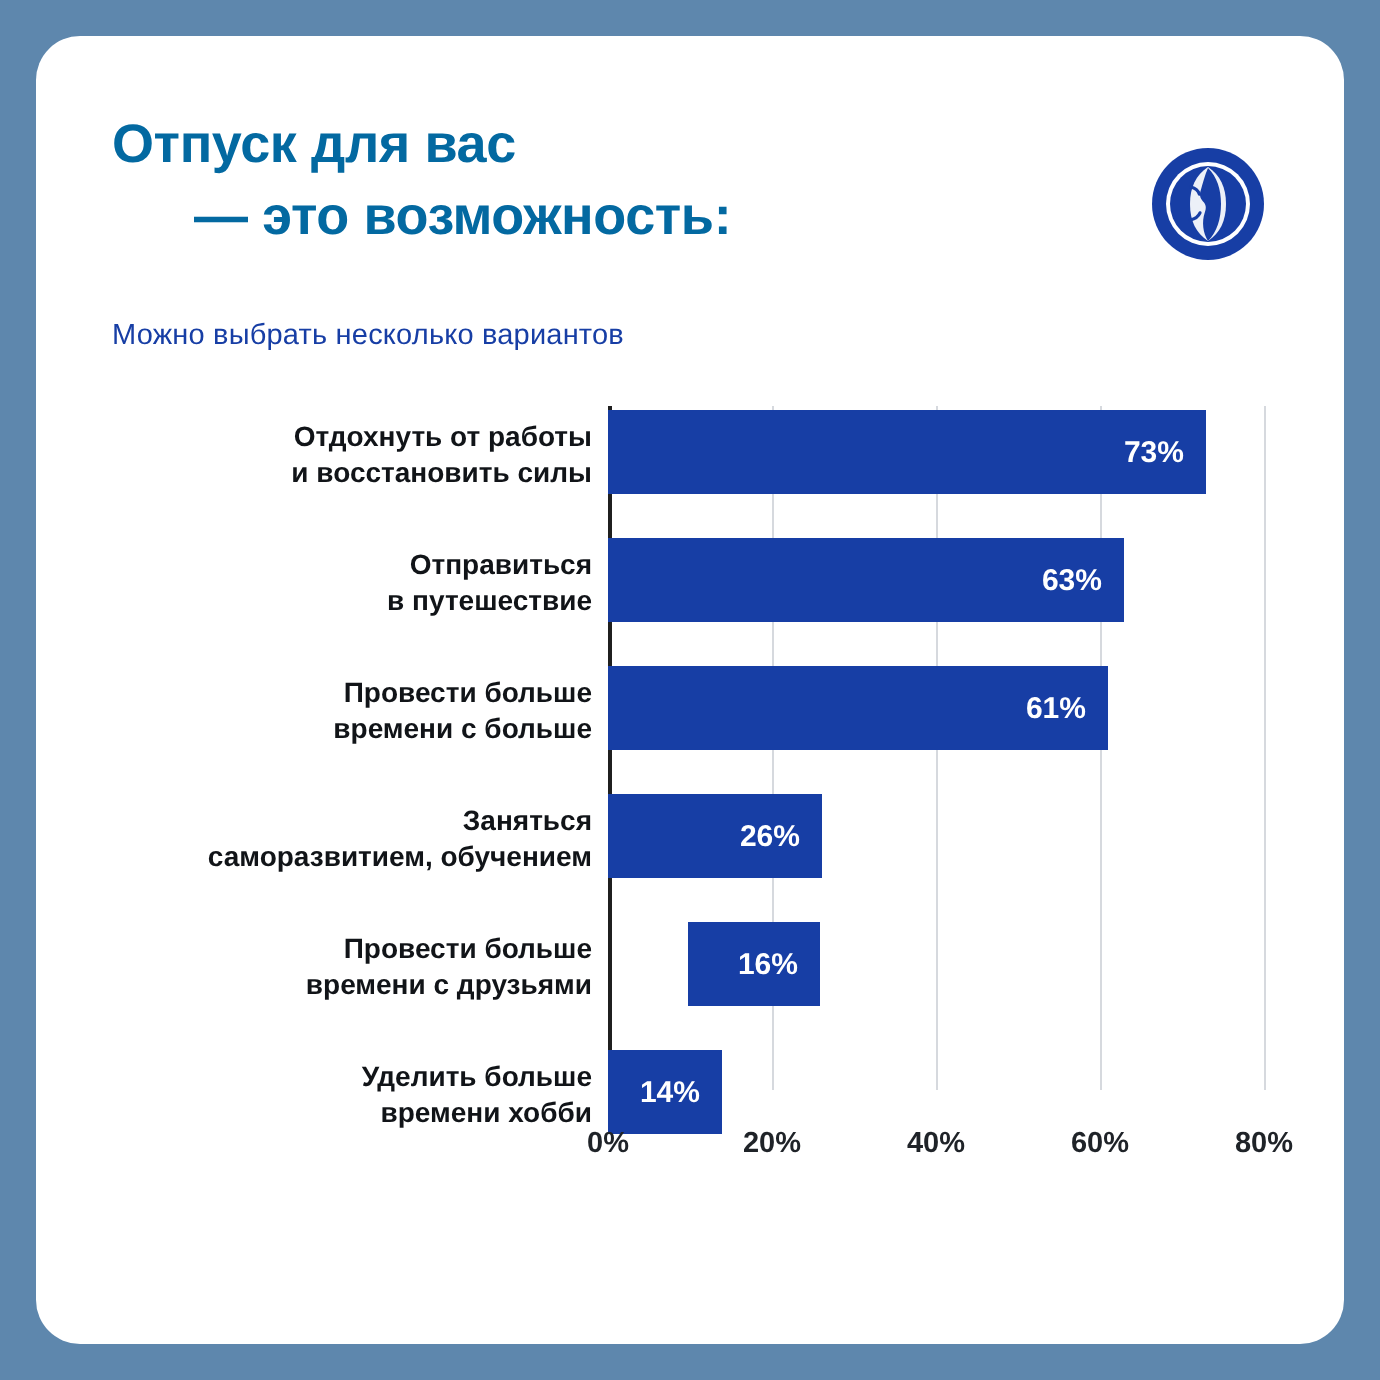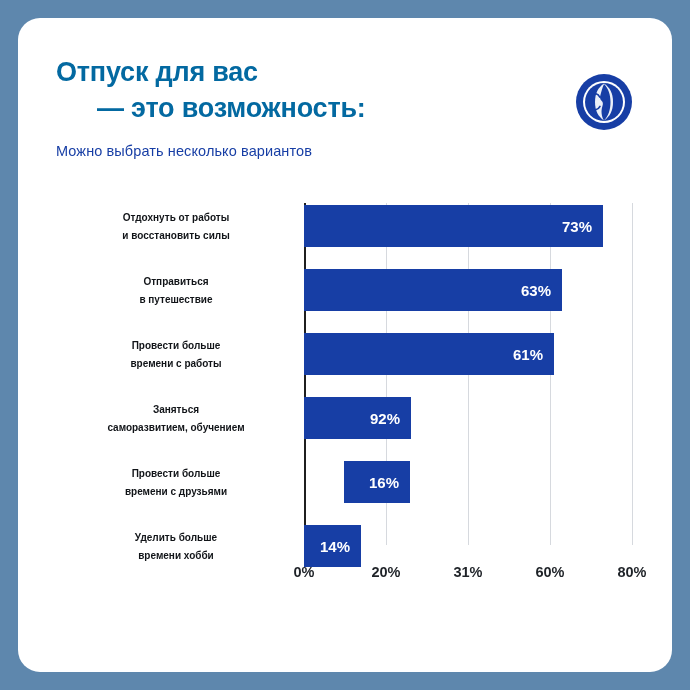--- a/index.html
+++ b/index.html
@@ -39,21 +39,21 @@
     max-width: 440px;
   }
   .title-line2 {
     display: block;
     margin-left: 41px;
   }
   .subtitle {
     color: #173ea5;
     font-size: 14.5px;
     font-weight: normal;
-    margin-top: 17px;
+    margin-top: 34px;
     letter-spacing: 0.1px;
   }
   .logo {
     position: absolute;
     right: 2px;
     top: 20px;
     width: 56px;
     height: 56px;
     border-radius: 50%;
     background: #173ea5;
@@ -135,22 +135,22 @@
     position: absolute;
     left: 0;
     top: 10px;
     width: 240px;
     height: 385px;
   }
   .cat-label {
     position: absolute;
     right: 0;
     width: 240px;
-    text-align: center;
-    font-size: 10px;
+    text-align: right;
+    font-size: 14px;
     font-weight: bold;
     color: #111418;
     line-height: 18px;
   }
 </style>
 </head>
 <body>
 
 <div class="card">
 
@@ -177,21 +177,21 @@
       <div class="cat-label" style="top:6px;">
         <div>Отдохнуть от работы</div>
         <div>и восстановить силы</div>
       </div>
       <div class="cat-label" style="top:70px;">
         <div>Отправиться</div>
         <div>в путешествие</div>
       </div>
       <div class="cat-label" style="top:134px;">
         <div>Провести больше</div>
-        <div>времени с работы</div>
+        <div>времени с больше</div>
       </div>
       <div class="cat-label" style="top:198px;">
         <div>Заняться</div>
         <div>саморазвитием, обучением</div>
       </div>
       <div class="cat-label" style="top:262px;">
         <div>Провести больше</div>
         <div>времени с друзьями</div>
       </div>
       <div class="cat-label" style="top:326px;">
@@ -219,36 +219,36 @@
             <span class="bar-value">63%</span>
           </div>
         </div>
         <div class="bar-row" style="top:130px;">
           <div class="bar" style="width:250px;">
             <span class="bar-value">61%</span>
           </div>
         </div>
         <div class="bar-row" style="top:194px;">
           <div class="bar" style="width:107px;">
-            <span class="bar-value">92%</span>
+            <span class="bar-value">26%</span>
           </div>
         </div>
         <div class="bar-row" style="top:258px;padding-left:40px;">
           <div class="bar" style="width:66px;">
             <span class="bar-value">16%</span>
           </div>
         </div>
         <div class="bar-row" style="top:322px;">
           <div class="bar" style="width:57px;">
             <span class="bar-value">14%</span>
           </div>
         </div>
       </div>
 
       <div class="tick-label" style="left:0px;">0%</div>
       <div class="tick-label" style="left:82px;">20%</div>
-      <div class="tick-label" style="left:164px;">31%</div>
+      <div class="tick-label" style="left:164px;">40%</div>
       <div class="tick-label" style="left:246px;">60%</div>
       <div class="tick-label" style="left:328px;">80%</div>
     </div>
 
   </div>
 </div>
 
 </body></html>

